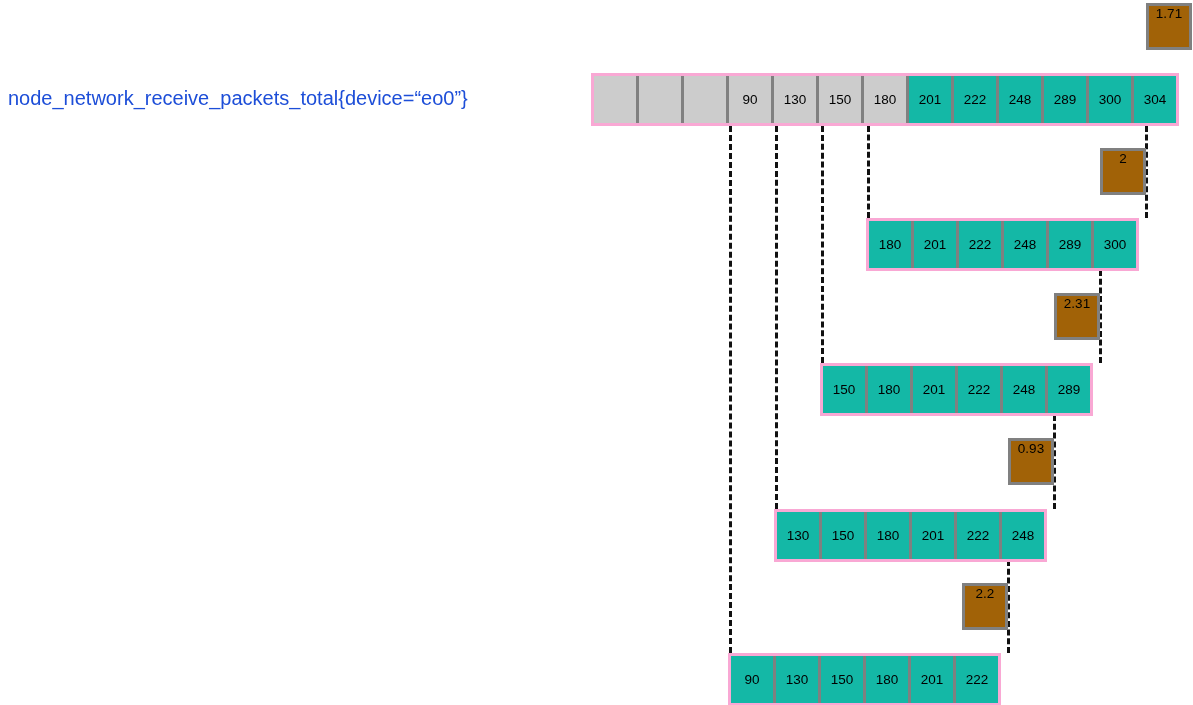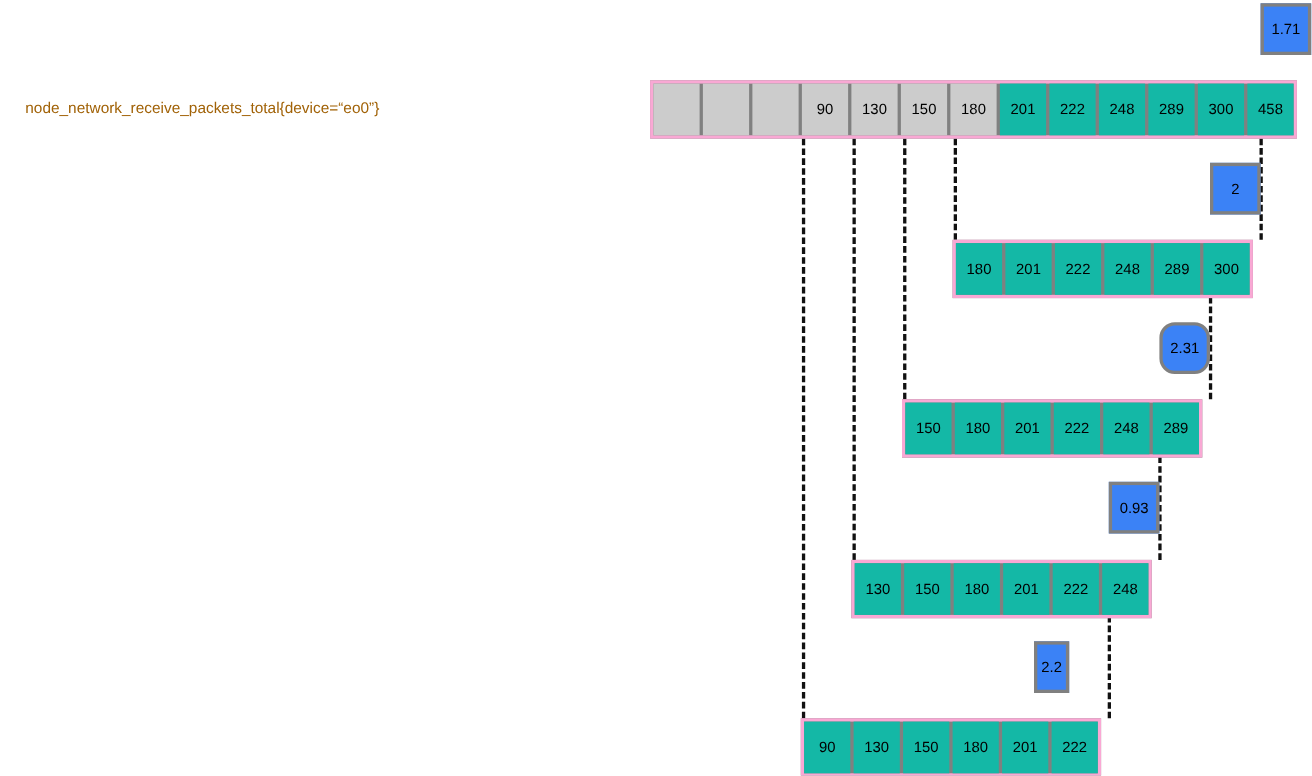--- a/index.html
+++ b/index.html
@@ -21,25 +21,25 @@
     position: absolute;
     left: 0;
     top: 0;
     width: 1193px;
     height: 705px;
   }
 
   
   .metric-label {
     position: absolute;
-    left: 23px;
+    left: 8px;
     top: 88px;
-    font-size: 14px;
+    font-size: 20px;
     line-height: 20px;
-    color: #a16207;
+    color: #1d4ed8;
     white-space: nowrap;
     letter-spacing: 0px;
   }
 
   
   .row {
     position: absolute;
     box-sizing: border-box;
     border: 3px solid #f9a8d4;
     background: #808080;
@@ -64,23 +64,22 @@
   }
   .cell.gray   { background: #cccccc; }
   .cell.yellow { background: #14b8a6; }
   .cell.empty  { background: #cccccc; color: transparent; }
 
   
   .rate-box {
     position: absolute;
     box-sizing: border-box;
     border: 3px solid #808080;
-    background: #3b82f6;
+    background: #a16207;
     display: flex;
-    align-items: center;
     justify-content: center;
     font-size: 13.5px;
     color: #000;
     user-select: none;
   }
 
   
   .dash-v {
     position: absolute;
     width: 0;
@@ -114,37 +113,37 @@
     <div class="cell empty"></div>
     <div class="cell gray">90</div>
     <div class="cell gray">130</div>
     <div class="cell gray">150</div>
     <div class="cell gray">180</div>
     <div class="cell yellow">201</div>
     <div class="cell yellow">222</div>
     <div class="cell yellow">248</div>
     <div class="cell yellow">289</div>
     <div class="cell yellow">300</div>
-    <div class="cell yellow">458</div>
+    <div class="cell yellow">304</div>
   </div>
 
   <div class="rate-box" style="left:1100px; top:148px; width:46px; height:47px;">
     <span>2</span>
   </div>
 
   <div class="row" style="left:866px; top:218px; height:53px;">
     <div class="cell yellow">180</div>
     <div class="cell yellow">201</div>
     <div class="cell yellow">222</div>
     <div class="cell yellow">248</div>
     <div class="cell yellow">289</div>
     <div class="cell yellow">300</div>
   </div>
 
-  <div class="rate-box" style="left:1054px; top:293px; width:46px; height:47px;border-radius:14px;">
+  <div class="rate-box" style="left:1054px; top:293px; width:46px; height:47px;">
     <span>2.31</span>
   </div>
 
   <div class="row" style="left:820px; top:363px; height:53px;">
     <div class="cell yellow">150</div>
     <div class="cell yellow">180</div>
     <div class="cell yellow">201</div>
     <div class="cell yellow">222</div>
     <div class="cell yellow">248</div>
     <div class="cell yellow">289</div>
@@ -156,21 +155,21 @@
 
   <div class="row" style="left:774px; top:509px; height:53px;">
     <div class="cell yellow">130</div>
     <div class="cell yellow">150</div>
     <div class="cell yellow">180</div>
     <div class="cell yellow">201</div>
     <div class="cell yellow">222</div>
     <div class="cell yellow">248</div>
   </div>
 
-  <div class="rate-box" style="left:940px; top:583px; width:32px; height:47px;">
+  <div class="rate-box" style="left:962px; top:583px; width:46px; height:47px;">
     <span>2.2</span>
   </div>
 
   <div class="row" style="left:728px; top:653px; height:53px;">
     <div class="cell yellow">90</div>
     <div class="cell yellow">130</div>
     <div class="cell yellow">150</div>
     <div class="cell yellow">180</div>
     <div class="cell yellow">201</div>
     <div class="cell yellow">222</div>

